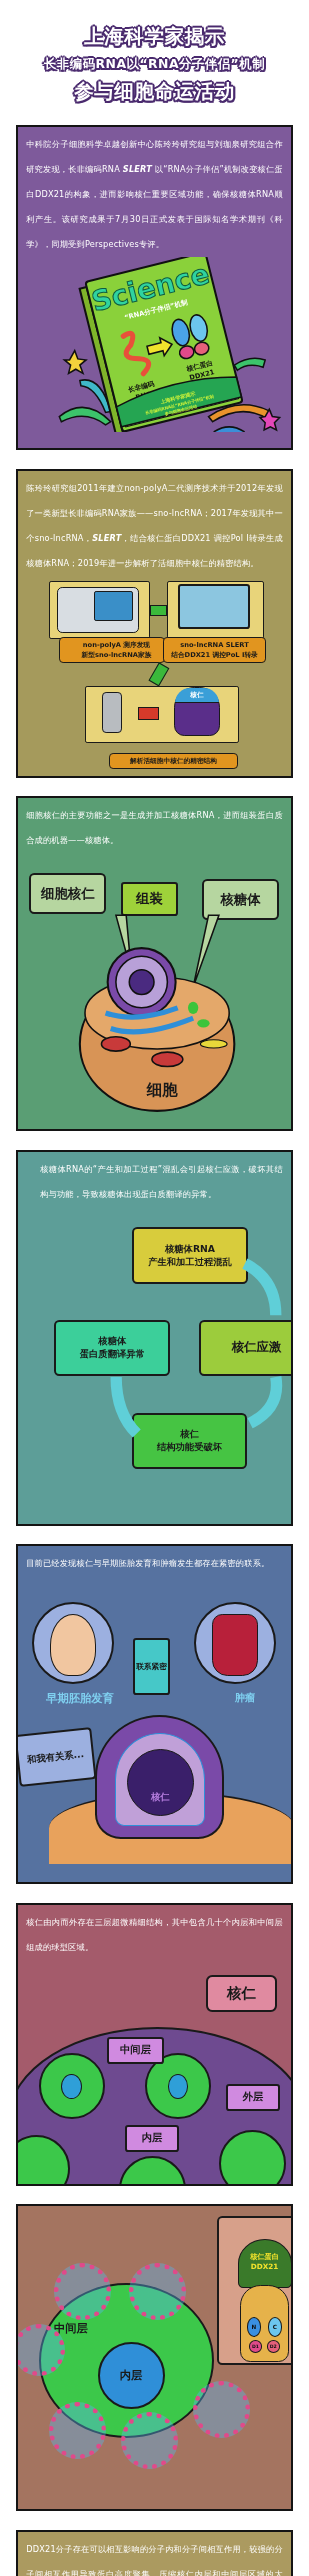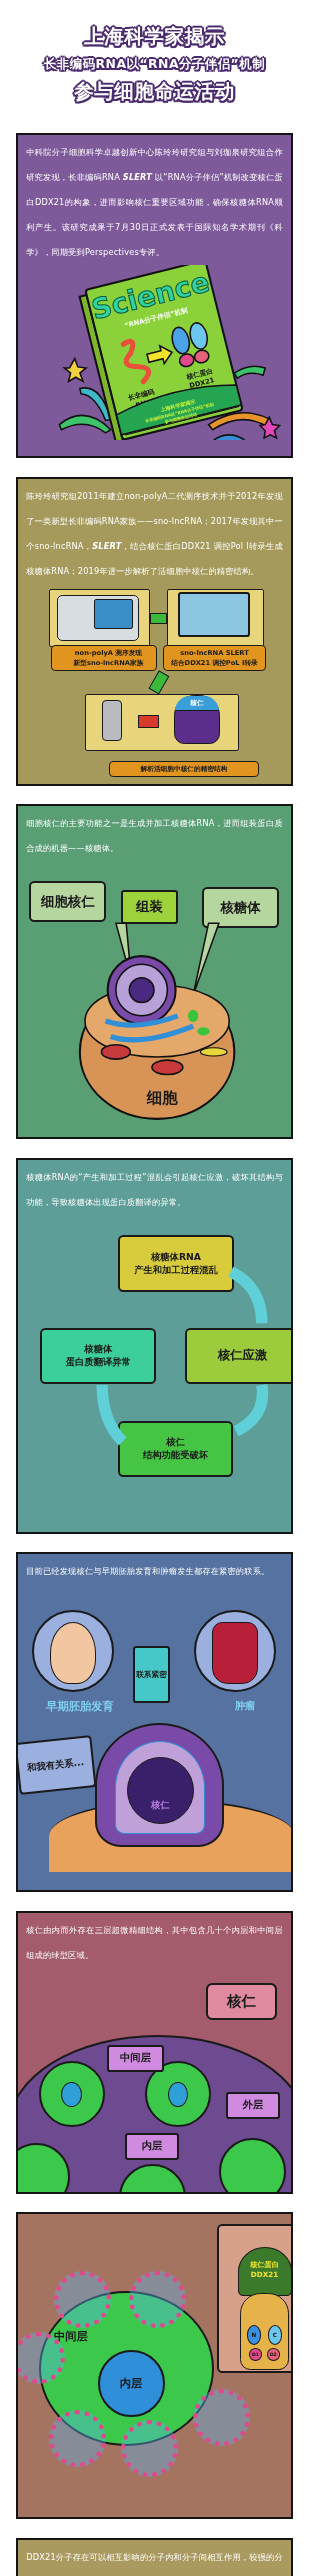--- a/index.html
+++ b/index.html
@@ -15,24 +15,24 @@
     .t2 { font-size: 12.4px; line-height: 24px; }
     .t3 { font-size: 19.6px; line-height: 31px; }
 
     
     .panel { position: relative; margin: 0 auto; width: 277px; border: 2.6px solid #141414; overflow: hidden; }
     .panel-text { color: #ffffff; font-size: 8.2px; line-height: 25px; padding: 5.2px 8.2px 0 8.2px; letter-spacing: 0.2px; text-align: justify; }
     .gap { height: 18.5px; }
     .art { position: relative; }
     svg { display: block; }
 
-    .p1 { background: #7e5a9b; height: 325px; margin-top: 12px; }
+    .p1 { background: #7e5a9b; height: 325px; margin-top: 4px; }
     .p2 { background: #a59a5c; height: 309px; }
     .p3 { background: #5a9e74; height: 335px; }
-    .p4 { background: #5d9e98; height: 376px; }
+    .p4 { background: #5d9e98; height: 376px; padding-left: 14px; }
     .p5 { background: #5672a0; height: 340px; }
     .p6 { background: #a45b6b; height: 283px; }
     .p7 { background: #a47460; height: 307px; }
     .p8 { background: #ab9a60; height: 319px; }
 
     .label-sign { position: absolute; font-weight: bold; color: #1a1a1a; text-align: center; }
     .caption-sign { position: absolute; background: #e1951f; border: 1.5px solid #1a1a1a; border-radius: 4.1px;
       font-weight: bold; color: #1a1a1a; text-align: center; font-size: 6.7px; line-height: 10.3px; padding: 2.1px 3.1px; }
     .box { position: absolute; border: 2.1px solid #1a1a1a; border-radius: 5.2px; display: flex; align-items: center;
       justify-content: center; text-align: center; font-weight: bold; color: #1a1a1a; }
@@ -88,21 +88,21 @@
 
   <div class="panel p2">
     <div class="panel-text"><span>陈玲玲研究组2011年建立non-polyA二代测序技术并于2012年发现了一类新型长非编码RNA家族——sno-lncRNA；2017年发现其中一个sno-lncRNA，</span><i style="font-weight:bold">SLERT</i><span>，结合核仁蛋白DDX21 调控Pol I转录生成核糖体RNA；2019年进一步解析了活细胞中核仁的精密结构。</span></div>
     <div class="art" style="height:170px;">
 
       <div style="position:absolute;left:31px;top:5.2px;width:101px;height:58px;background:#e8d47a;border:1.5px solid #1a1a1a;border-radius:2.1px;">
         <div style="position:absolute;left:7.2px;top:5.2px;width:82px;height:46px;background:#d8dde2;border:1.5px solid #1a1a1a;border-radius:5.2px;">
           <div style="position:absolute;left:36px;top:3.1px;width:39px;height:30px;background:#3a8fc8;border:1.5px solid #1a1a1a;border-radius:2.1px;"></div>
         </div>
       </div>
-      <div class="caption-sign" style="left:33px;top:61px;width:106px;padding-left:12px;">
+      <div class="caption-sign" style="left:41px;top:61px;width:106px;padding-left:12px;">
         <div>non-polyA 测序发现</div>
         <div>新型sno-lncRNA家族</div>
       </div>
 
       <div style="position:absolute;left:149px;top:5.2px;width:97px;height:58px;background:#e8d47a;border:1.5px solid #1a1a1a;border-radius:2.1px;">
         <div style="position:absolute;left:10.3px;top:2.1px;width:72px;height:45px;background:#8cc6e0;border:2.6px solid #1a1a1a;border-radius:3.1px;"></div>
       </div>
       <div class="caption-sign" style="left:145px;top:61px;width:103px;">
         <div>sno-lncRNA SLERT</div>
         <div>结合DDX21 调控PoL I转录</div>
@@ -111,21 +111,21 @@
       <div style="position:absolute;left:135px;top:88px;width:12.4px;height:20.6px;background:#3bb93b;border:1.5px solid #1a1a1a;transform:rotate(30deg);"></div>
 
       <div style="position:absolute;left:67px;top:110px;width:154px;height:57px;background:#e8d47a;border:1.5px solid #1a1a1a;border-radius:2.1px;">
         <div style="position:absolute;left:15.5px;top:5.2px;width:20.6px;height:41px;background:#b8bcc0;border:1.5px solid #1a1a1a;border-radius:4.1px;"></div>
         <div style="position:absolute;left:52px;top:20.6px;width:20.6px;height:12.4px;background:#d63a2a;border:1.5px solid #1a1a1a;"></div>
         <div style="position:absolute;left:88px;top:0px;width:46px;height:49px;background:#5a2e8a;border:1.5px solid #1a1a1a;border-radius:20.6px 20.6px 10.3px 10.3px;">
           <div style="background:#3a9fd8;border-bottom:1.5px solid #1a1a1a;border-radius:20.6px 20.6px 0 0;height:15.5px;color:#fff;font-weight:bold;font-size:6.7px;text-align:center;line-height:15.5px;">核仁</div>
         </div>
       </div>
     </div>
-    <div class="caption-sign" style="left:91px;top:auto;bottom:6.2px;width:150px;">
+    <div class="caption-sign" style="left:91px;top:auto;bottom:6.2px;width:129px;">
       <div>解析活细胞中核仁的精密结构</div>
     </div>
   </div>
 
   <div class="gap"></div>
 
   <div class="panel p3">
     <div class="panel-text">细胞核仁的主要功能之一是生成并加工核糖体RNA，进而组装蛋白质合成的机器——核糖体。</div>
     <div class="art" style="height:268px;">
       <div class="box" style="left:11.3px;top:20px;width:77px;height:41px;background:#b6d6a0;font-size:13.4px;">细胞核仁</div>

